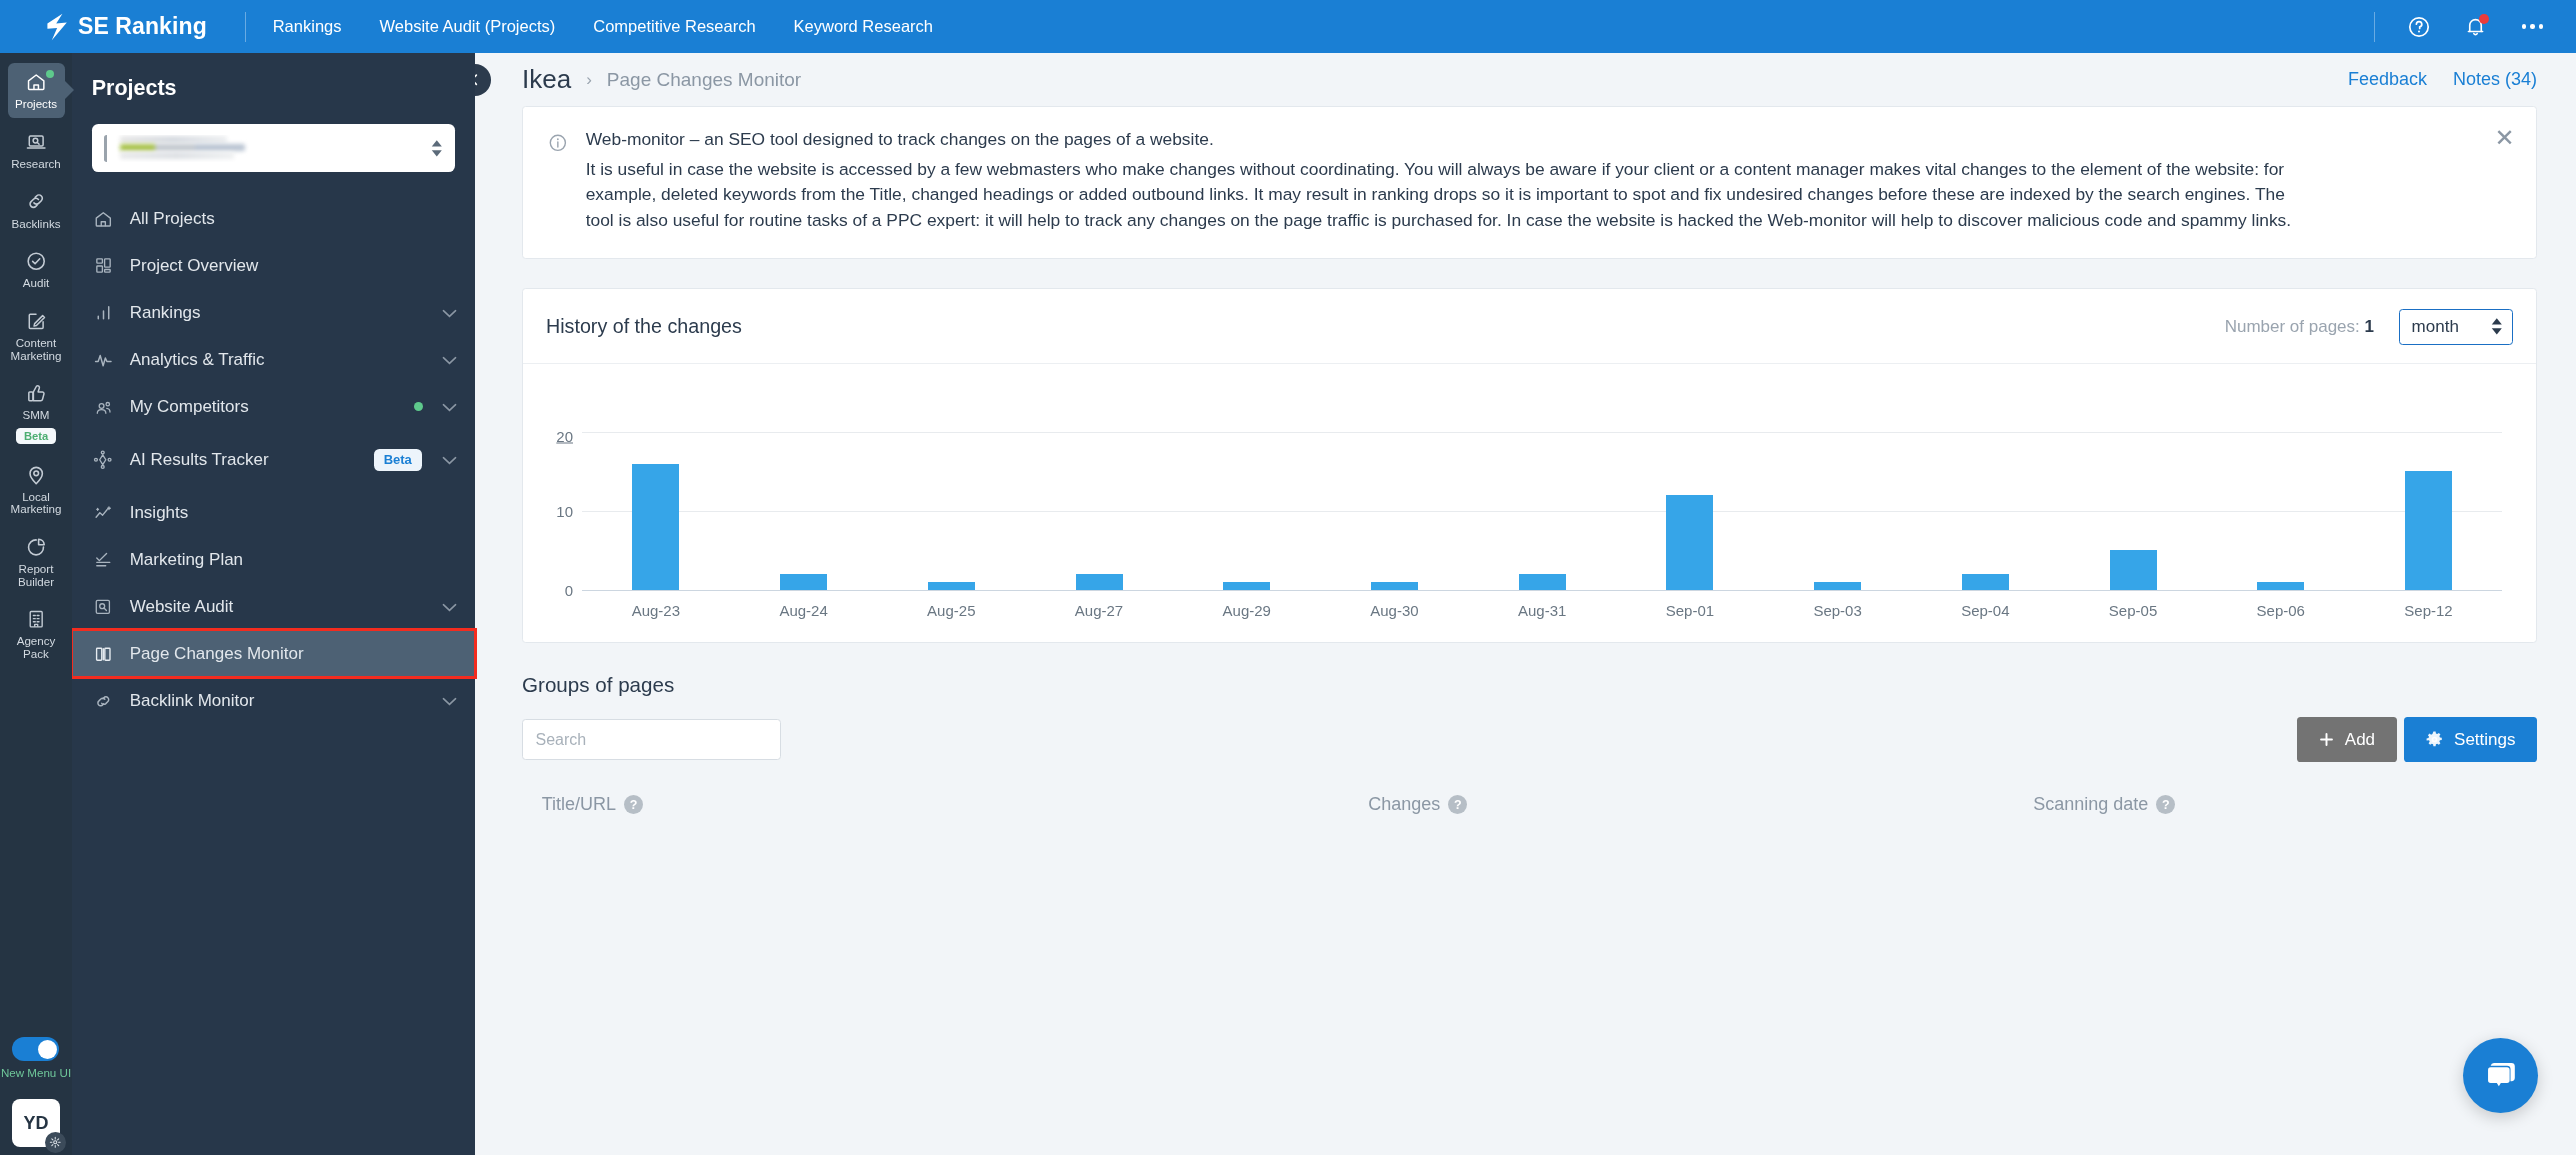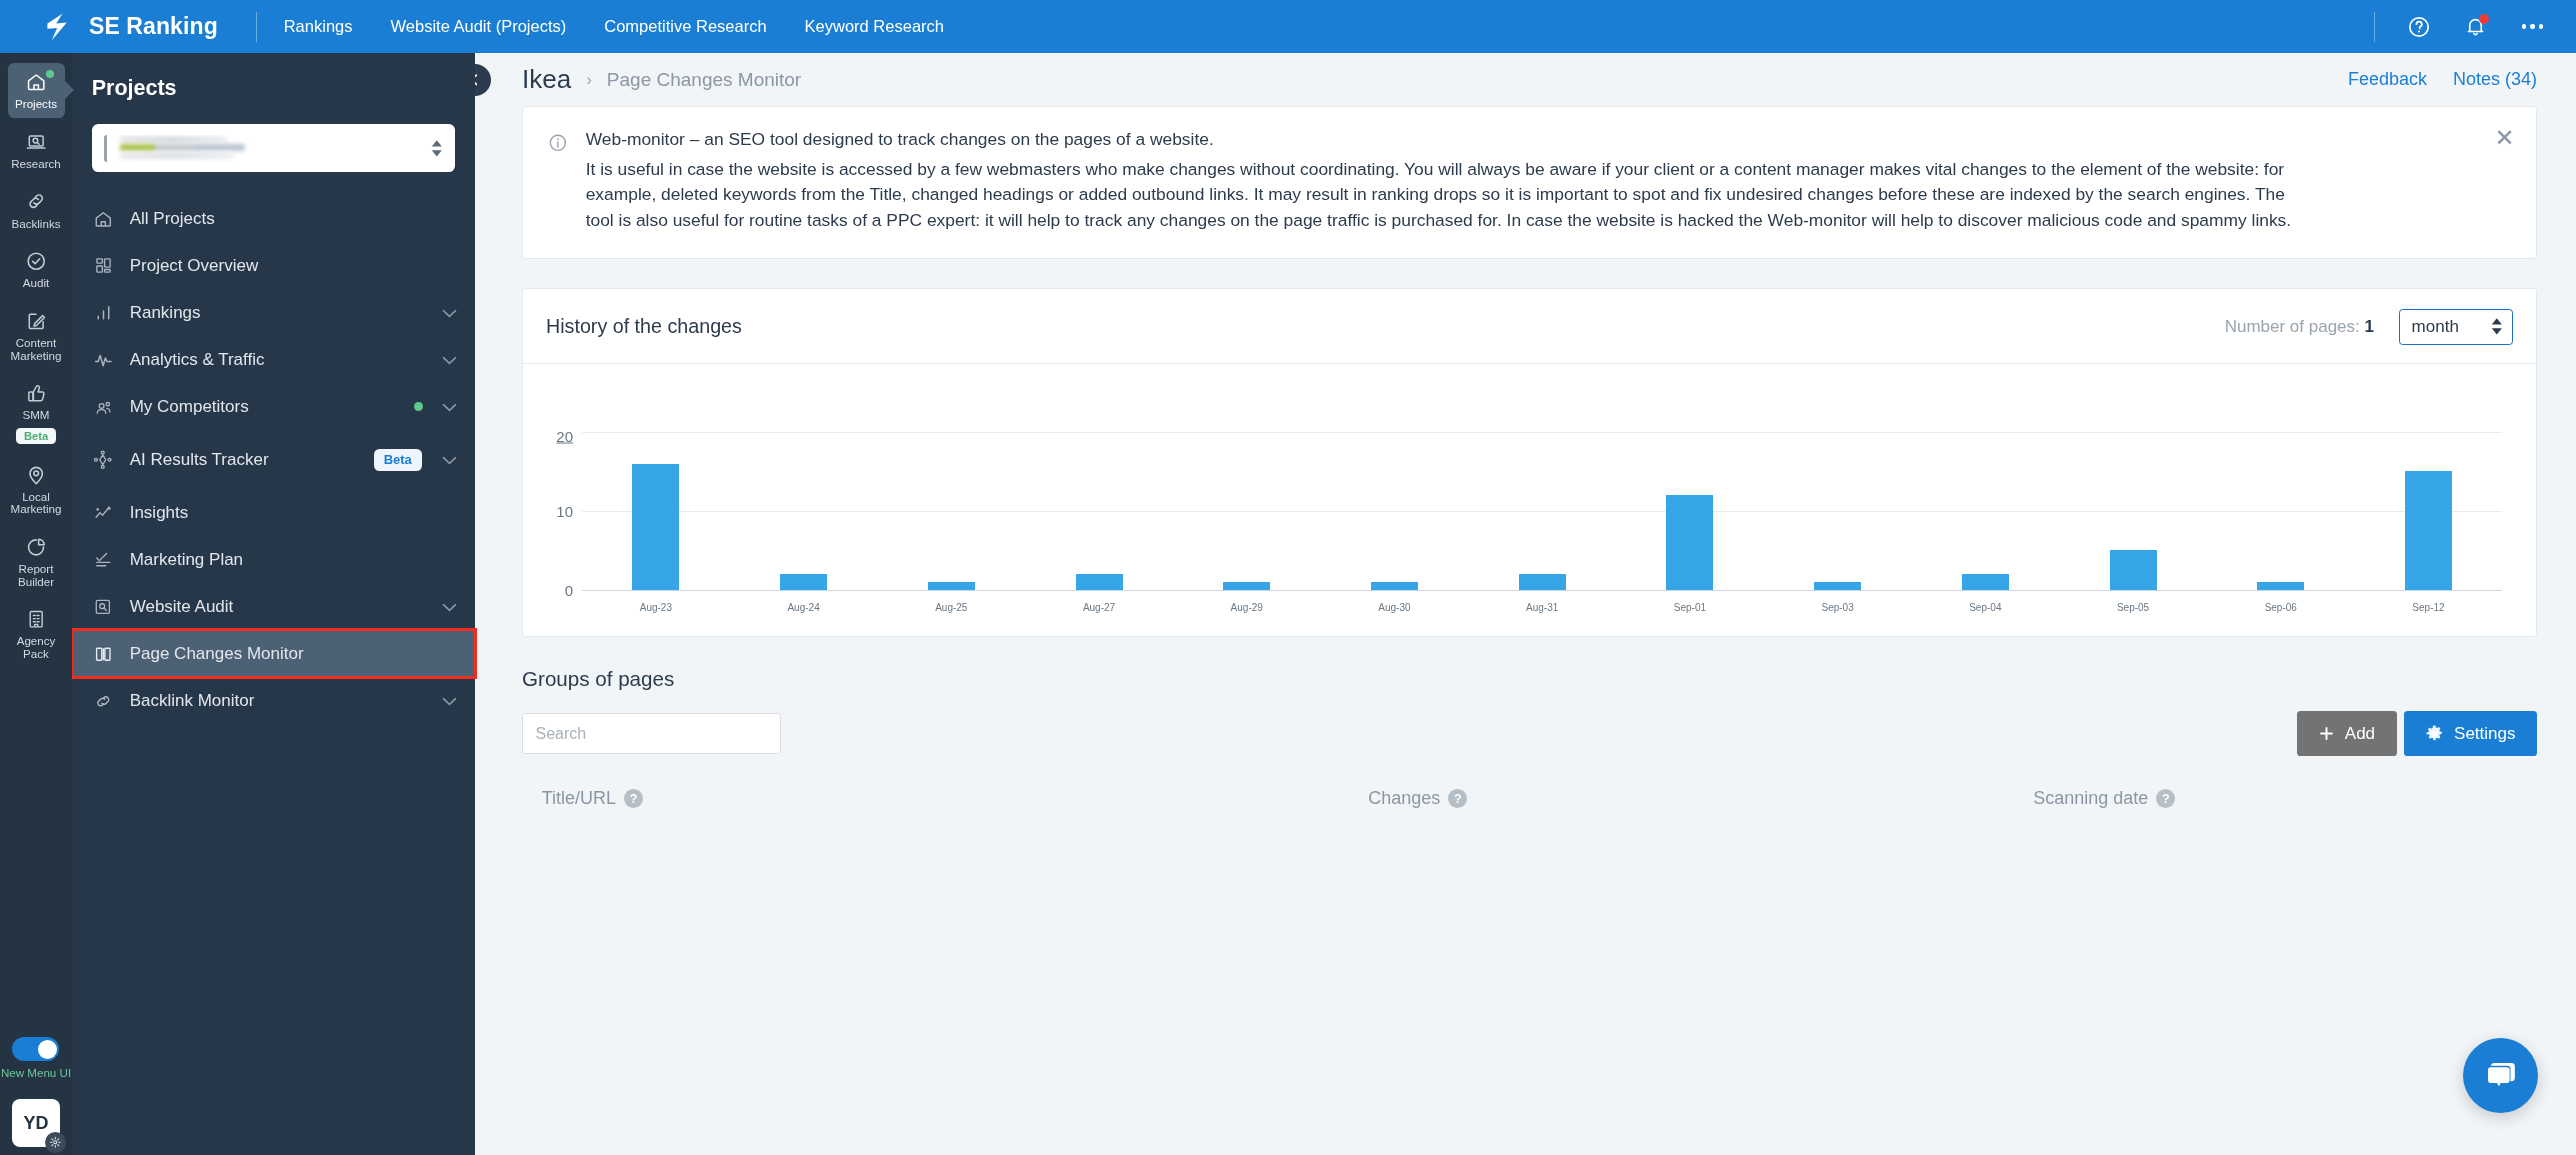--- a/index.html
+++ b/index.html
@@ -9,21 +9,21 @@
     background: #ffffff;
     overflow: hidden;
   }
   .app { position: relative; width: 2576px; height: 1156px; display: flex; flex-direction: column; }
 
   
   .topbar {
     height: 53px; background: #1a7fd4; display: flex; align-items: center;
     flex: 0 0 53px; position: relative; z-index: 30;
   }
-  .brand { display: flex; align-items: center; gap: 16px; padding-left: 43px; }
+  .brand { display: flex; align-items: center; gap: 5px; padding-left: 43px; }
   .brand-logo { width: 30px; height: 30px; display: block; }
   .brand-name { color: #fff; font-size: 23px; font-weight: 700; letter-spacing: 0.1px; white-space: nowrap; }
   .topdiv { width: 0.9px; height: 30px; background: rgba(255,255,255,.35); margin: 0 27px 0 38px; }
   .topnav { display: flex; align-items: center; gap: 38px; }
   .topnav a { color: #fff; font-size: 16.5px; text-decoration: none; white-space: nowrap; }
   .top-right { margin-left: auto; display: flex; align-items: center; gap: 30px; padding-right: 30px; }
   .top-right .tdiv { width: 0.9px; height: 30px; background: rgba(255,255,255,.35); }
   .ticon { width: 27px; height: 27px; display: flex; align-items: center; justify-content: center; position: relative; cursor: pointer; }
   .ticon svg { display: block; }
   .bell-dot { position: absolute; top: 0.9px; right: 0px; width: 9.8px; height: 9.8px; border-radius: 50%; background: #eb3b3b; }
@@ -144,21 +144,21 @@
 
   .chart-area { padding: 36px 23px 0; }
   .plot { position: relative; height: 190px; margin-left: 36px; margin-right: 10.7px; }
   .grid-line { position: absolute; left: 0; right: 0; height: 0.9px; background: #e8ebee; }
   .grid-line.axis { background: #ccd6e0; }
   .y-lab { position: absolute; left: -36px; transform: translateY(-50%); font-size: 15px; color: #6a7783; width: 27px; text-align: right; }
   .bars { position: absolute; left: 0; right: 0; bottom: 0; top: 0; display: flex; align-items: flex-end; }
   .bar-col { flex: 1 1 0; display: flex; flex-direction: column; align-items: center; justify-content: flex-end; height: 100%; }
   .bar { width: 47px; background: #36a5e8; }
   .xlabels { display: flex; margin-left: 36px; margin-right: 10.7px; padding-top: 12.5px; padding-bottom: 23px; }
-  .xlab { flex: 1 1 0; text-align: center; font-size: 10px; color: #6a7783; }
+  .xlab { flex: 1 1 0; text-align: center; font-size: 15px; color: #6a7783; }
 
   .groups-title { font-size: 20.6px; color: #2c3b4d; margin: 30px 0 19.7px; }
   .groups-bar { display: flex; align-items: center; }
   .search-input {
     width: 259px; height: 41px; border: 0.9px solid #d7dde3; border-radius: 3.6px; background: #fff;
     padding: 0 12.5px; font-size: 16px; color: #2c3b4d; font-family: "Liberation Sans", sans-serif;
   }
   .search-input::placeholder { color: #a8b1ba; }
   .groups-actions { margin-left: auto; display: flex; gap: 7.2px; }
   .btn { height: 45px; border: none; border-radius: 3.6px; color: #fff; font-size: 17px;

